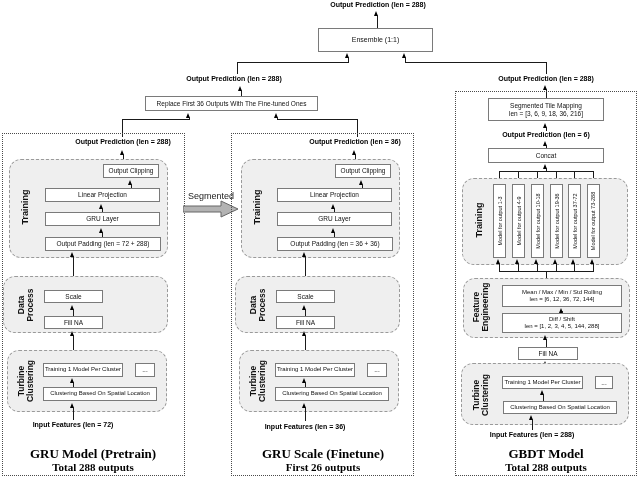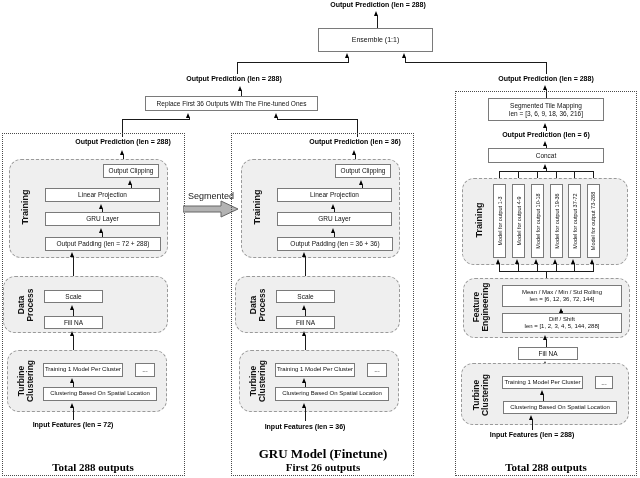--- a/index.html
+++ b/index.html
@@ -97,20 +97,21 @@
 Clustering</div>
   <div class="box" style="left:43px;top:363px;width:80px;height:14px;font-size:6px;">Training 1 Model Per Cluster</div>
   <div class="box" style="left:135px;top:363px;width:20px;height:14px;">...</div>
   <div class="ah" style="left:70px;top:378px;"></div>
   <div class="vl" style="left:73px;top:382px;height:5px;"></div>
   <div class="box" style="left:43px;top:387px;width:114px;height:14px;font-size:6px;">Clustering Based On Spatial Location</div>
   <div class="ah" style="left:70px;top:403px;"></div>
   <div class="vl" style="left:73px;top:407px;height:13px;"></div>
 
   <div class="lbl" style="left:3px;top:421px;width:140px;">Input Features (len = 72)</div>
+  <div class="title" style="left:13px;top:446px;width:160px;font-size:13px;">GRU Model (Pretrain)</div>
   <div class="title" style="left:13px;top:461px;width:160px;font-size:11px;">Total 288 outputs</div>
 
   <div class="initlbl" style="left:181px;top:191px;width:60px;">Segmented</div>
   <svg style="position:absolute;left:183px;top:200px;" width="56" height="18">
     <polygon points="0,6 38,6 38,1 55,9 38,17 38,12 0,12" fill="#b3b3b3" stroke="#666" stroke-width="1"></polygon>
   </svg>
 
   <div class="outer" style="left:231px;top:133px;width:183px;height:343px;"></div>
 
   <div class="lbl" style="left:285px;top:138px;width:140px;">Output Prediction (len = 36)</div>
@@ -151,21 +152,21 @@
 Clustering</div>
   <div class="box" style="left:275px;top:363px;width:80px;height:14px;font-size:6px;">Training 1 Model Per Cluster</div>
   <div class="box" style="left:367px;top:363px;width:20px;height:14px;">...</div>
   <div class="ah" style="left:302px;top:378px;"></div>
   <div class="vl" style="left:305px;top:382px;height:5px;"></div>
   <div class="box" style="left:275px;top:387px;width:114px;height:14px;font-size:6px;">Clustering Based On Spatial Location</div>
   <div class="ah" style="left:302px;top:403px;"></div>
   <div class="vl" style="left:305px;top:407px;height:14px;"></div>
 
   <div class="lbl" style="left:235px;top:423px;width:140px;">Input Features (len = 36)</div>
-  <div class="title" style="left:243px;top:446px;width:160px;font-size:13px;">GRU Model (Finetune)</div>
+  <div class="title" style="left:243px;top:446px;width:160px;font-size:13px;">GRU Scale (Finetune)</div>
   <div class="title" style="left:243px;top:461px;width:160px;font-size:11px;">First 26 outputs</div>
 
   <div class="lbl" style="left:476px;top:75px;width:140px;">Output Prediction (len = 288)</div>
   <div class="ah" style="left:543px;top:85px;"></div>
   <div class="vl" style="left:546px;top:89px;height:9px;"></div>
 
   <div class="outer" style="left:455px;top:91px;width:182px;height:385px;"></div>
 
   <div class="box" style="left:488px;top:98px;width:116px;height:23px;">Segmented Tile Mapping
 len = [3, 6, 9, 18, 36, 216]</div>
@@ -245,15 +246,16 @@
 Clustering</div>
   <div class="box" style="left:502px;top:376px;width:81px;height:13px;font-size:6px;">Training 1 Model Per Cluster</div>
   <div class="box" style="left:595px;top:376px;width:18px;height:13px;">...</div>
   <div class="ah" style="left:540px;top:390px;"></div>
   <div class="vl" style="left:543px;top:394px;height:7px;"></div>
   <div class="box" style="left:503px;top:401px;width:114px;height:13px;font-size:6px;">Clustering Based On Spatial Location</div>
   <div class="ah" style="left:529px;top:415px;"></div>
   <div class="vl" style="left:532px;top:419px;height:11px;"></div>
 
   <div class="lbl" style="left:462px;top:431px;width:140px;">Input Features (len = 288)</div>
+  <div class="title" style="left:466px;top:446px;width:160px;font-size:13px;">GBDT Model</div>
   <div class="title" style="left:466px;top:461px;width:160px;font-size:11px;">Total 288 outputs</div>
 
 </div>
 
 </body></html>

